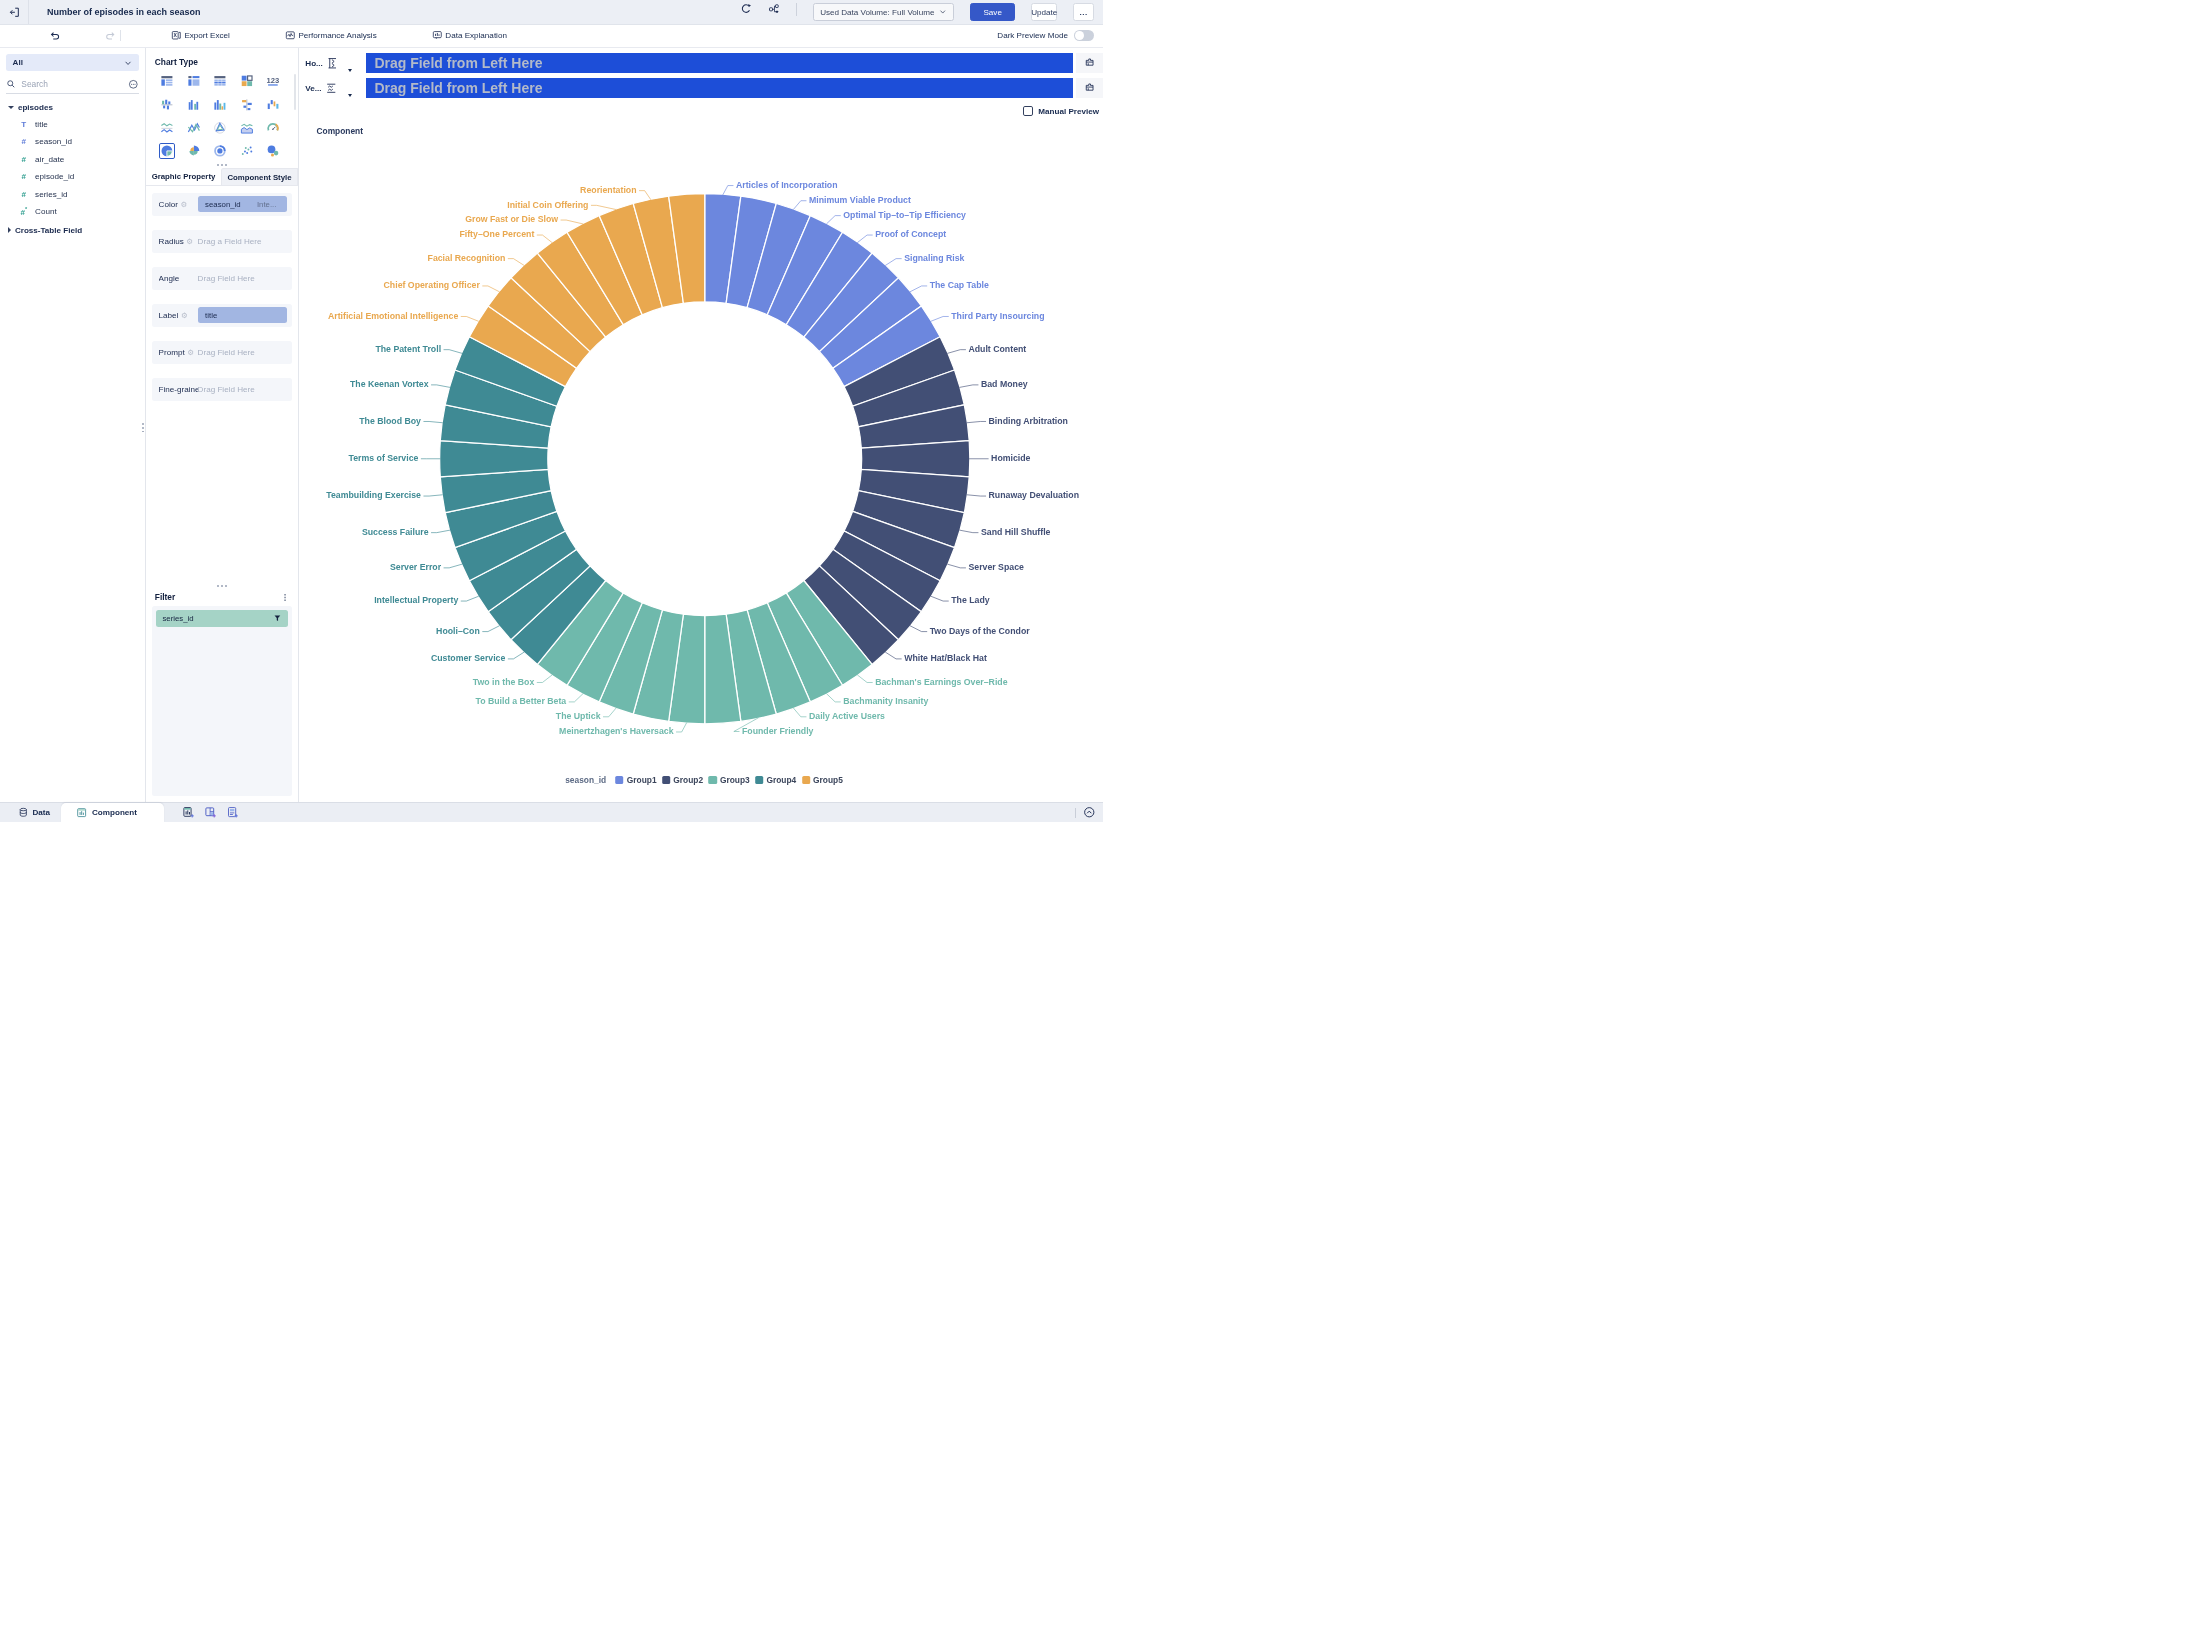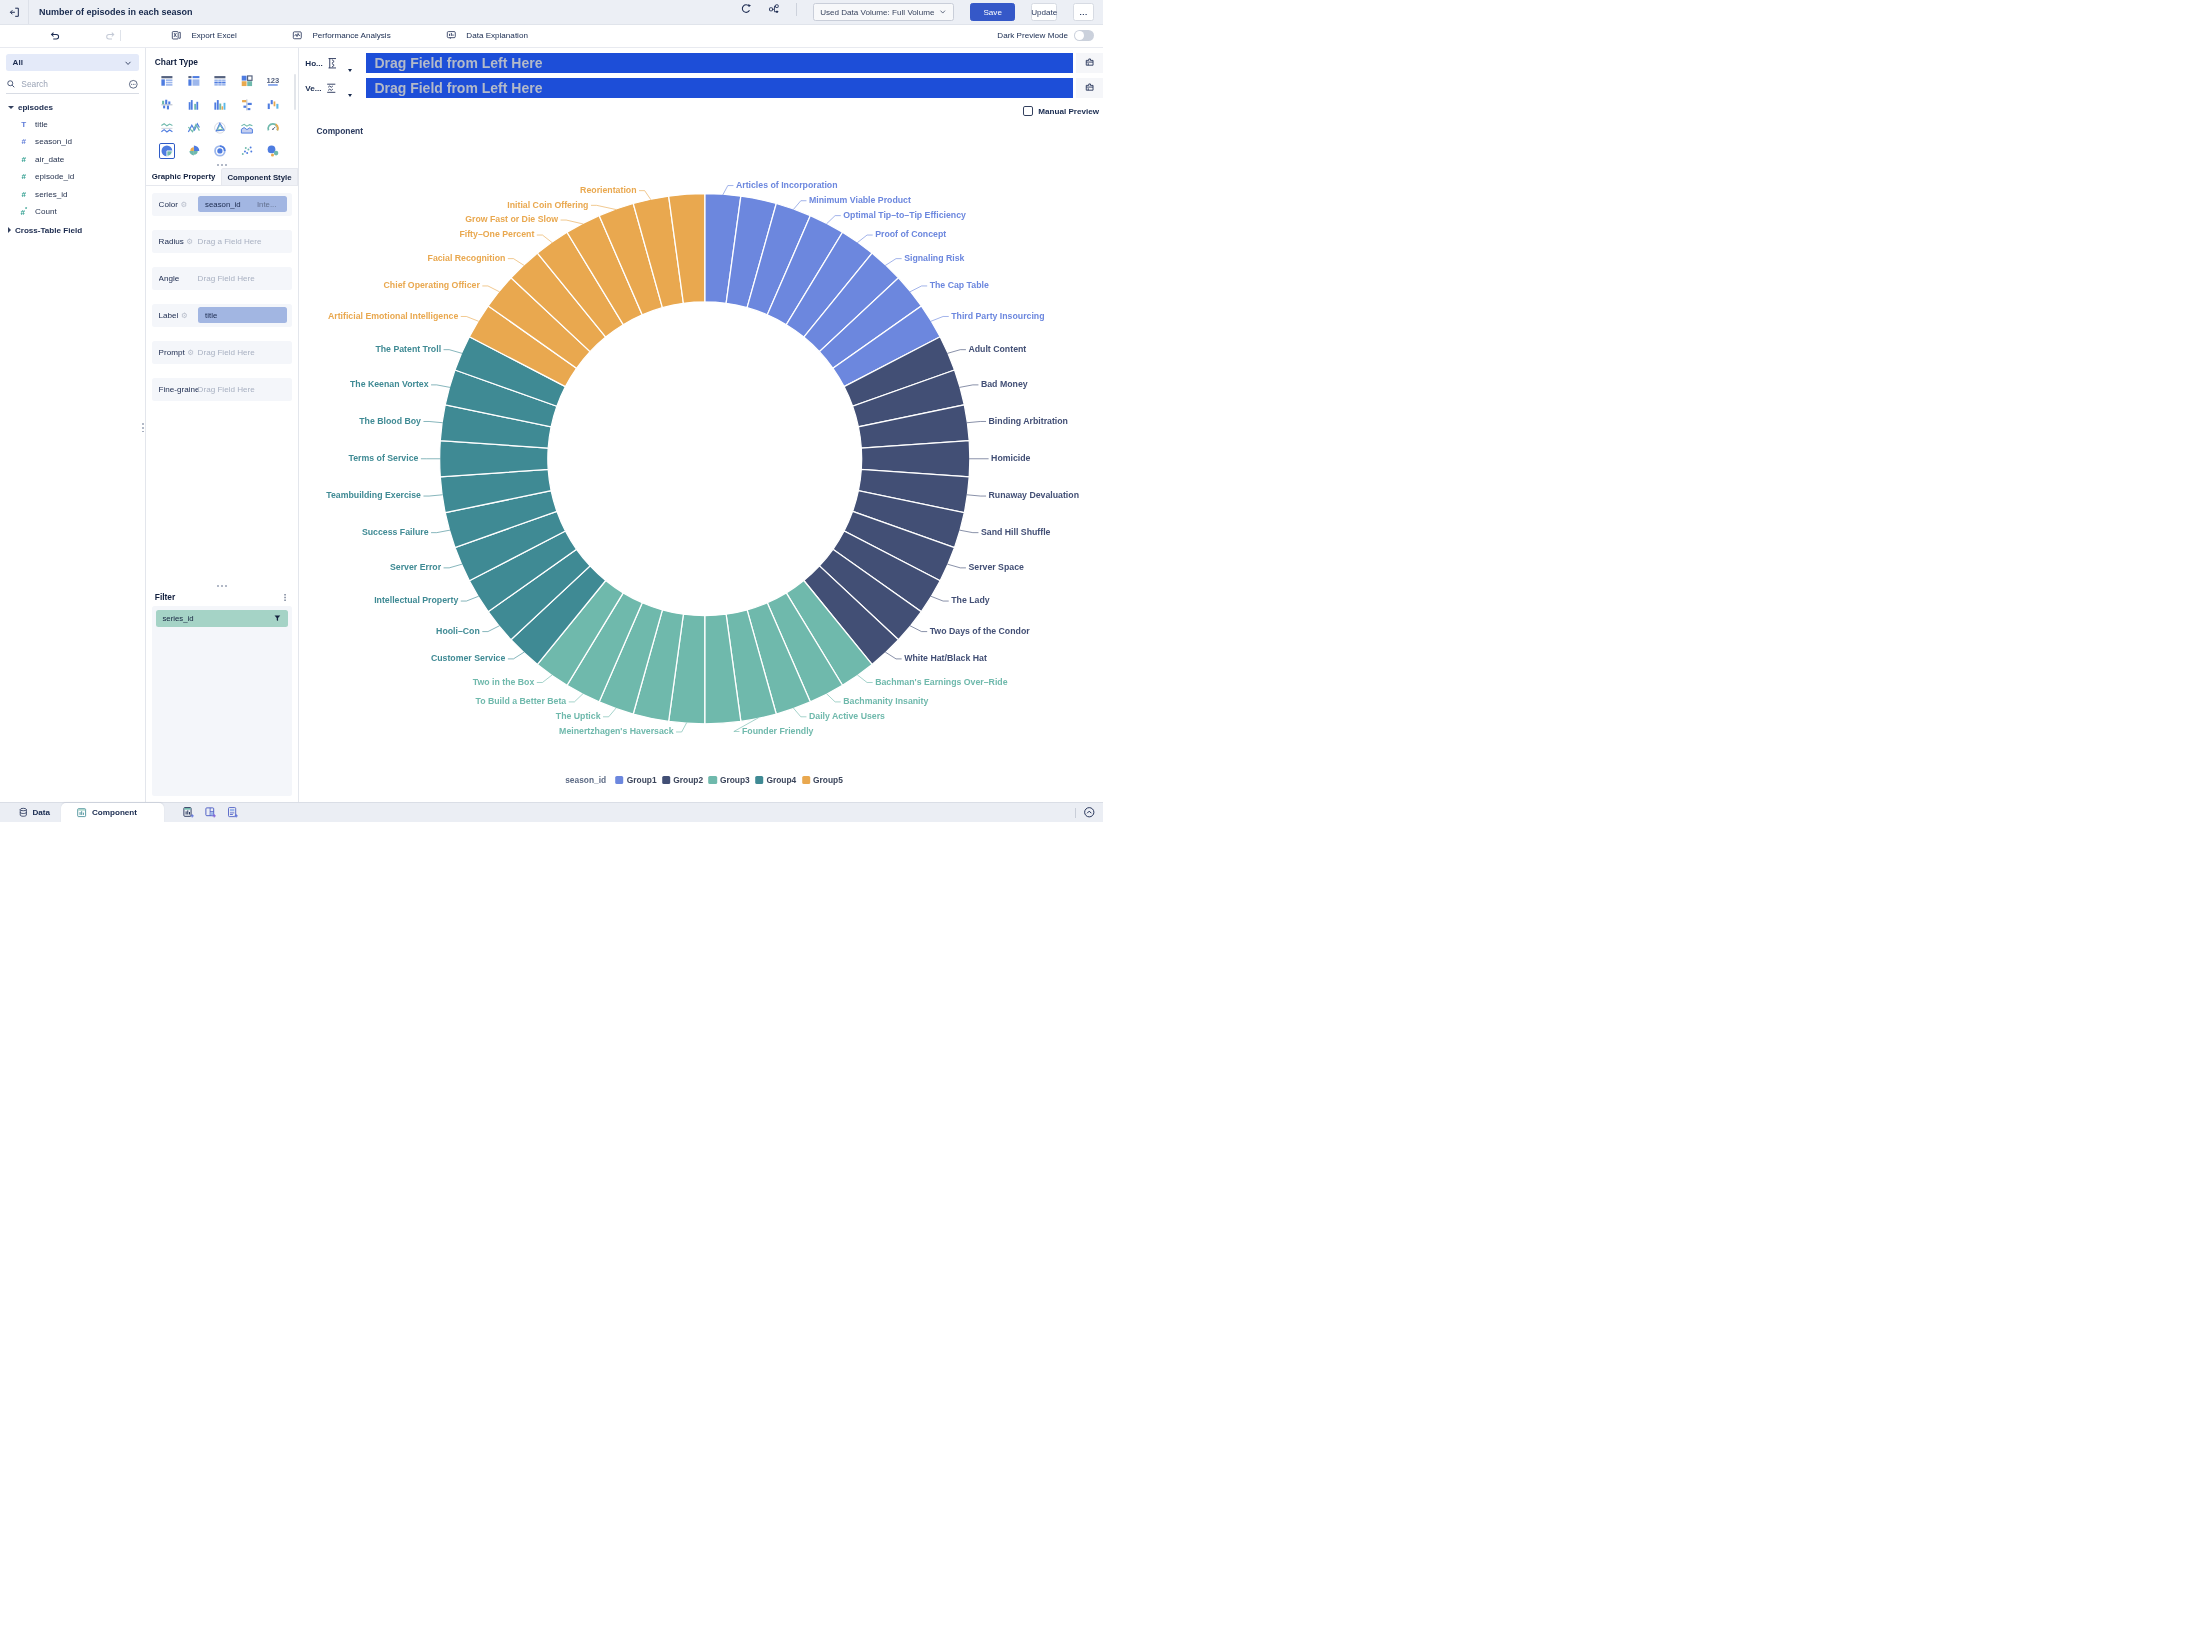--- a/index.html
+++ b/index.html
@@ -3,32 +3,32 @@
 <meta charset="utf-8">
 <style>
   * { margin:0; padding:0; box-sizing:border-box; }
   html,body { width:1103px; height:822px; }
   body { font-family:"Liberation Sans", sans-serif; background:#fff; position:relative; overflow:hidden; color:#1B2A4E; }
   .icon { display:inline-flex; align-items:center; justify-content:center; flex:0 0 auto; }
 
   
   .topbar { height:25px; background:#ECEFF5; border-bottom:0.6px solid #E0E4EB; display:flex; align-items:center; }
   .exit-cell { width:29px; height:100%; display:flex; align-items:center; justify-content:center; border-right:0.6px solid #DDE1E9; cursor:pointer; }
-  .tb-title { font-size:9px; font-weight:bold; color:#16284C; margin-left:10px; }
+  .tb-title { font-size:9px; font-weight:bold; color:#16284C; margin-left:18px; }
   .tb-right { margin-left:auto; display:flex; align-items:flex-start; gap:16px; padding-right:8.8px; }
   .tb-divider { width:0.6px; height:12.5px; background:#CDD2DC; }
   .tb-select { height:17.5px; background:#F7F8FA; border:0.6px solid #C9CED9; border-radius:2.5px; display:flex; align-items:center; gap:5px; padding:0 6.3px; font-size:8.1px; color:#39455F; cursor:pointer; }
   .btn { height:17.5px; border-radius:2.5px; font-size:8.1px; display:flex; align-items:center; justify-content:center; cursor:pointer; }
   .btn-primary { background:#3558C8; color:#fff; width:45px; border:0.6px solid #3558C8; }
   .btn-plain { background:#fff; color:#2A3A5E; border:0.6px solid #D7DBE3; width:26px; }
   .btn-more { background:#fff; color:#2A3A5E; border:0.6px solid #D7DBE3; width:21px; font-weight:bold; letter-spacing:0.6px; }
 
   
   .toolbar2 { height:22.5px; background:#fff; border-bottom:0.6px solid #E8EAF0; display:flex; align-items:center; padding:0 8.8px; }
-  .t2-group { display:flex; align-items:center; gap:10px; margin-right:15px; font-size:8.1px; color:#17294E; cursor:pointer;padding-left:40px; }
+  .t2-group { display:flex; align-items:center; gap:3px; margin-right:15px; font-size:8.1px; color:#17294E; cursor:pointer;padding-left:40px; }
   .t2-divider { width:0.6px; height:11.3px; background:#DFE3EA; margin:0 10px 0 3.8px; }
   .t2-right { margin-left:auto; display:flex; align-items:center; gap:6.3px; font-size:8.1px; color:#17294E; }
   .toggle { width:20px; height:10.6px; border-radius:5.6px; background:#CBD1DC; position:relative; cursor:pointer; }
   .toggle .knob { position:absolute; left:0.9px; top:0.9px; width:8.8px; height:8.8px; border-radius:50%; background:#fff; }
 
   
   .main-body { position:absolute; top:48px; bottom:20px; left:0; right:0; display:flex; }
   .sidebar { width:146px; border-right:0.6px solid #E3E6EC; background:#fff; position:relative; }
   .mid-panel { width:153px; border-right:0.6px solid #E3E6EC; background:#fff; position:relative; display:flex; flex-direction:column; }
   .canvas { flex:1; position:relative; background:#fff;font-weight:bold; }

